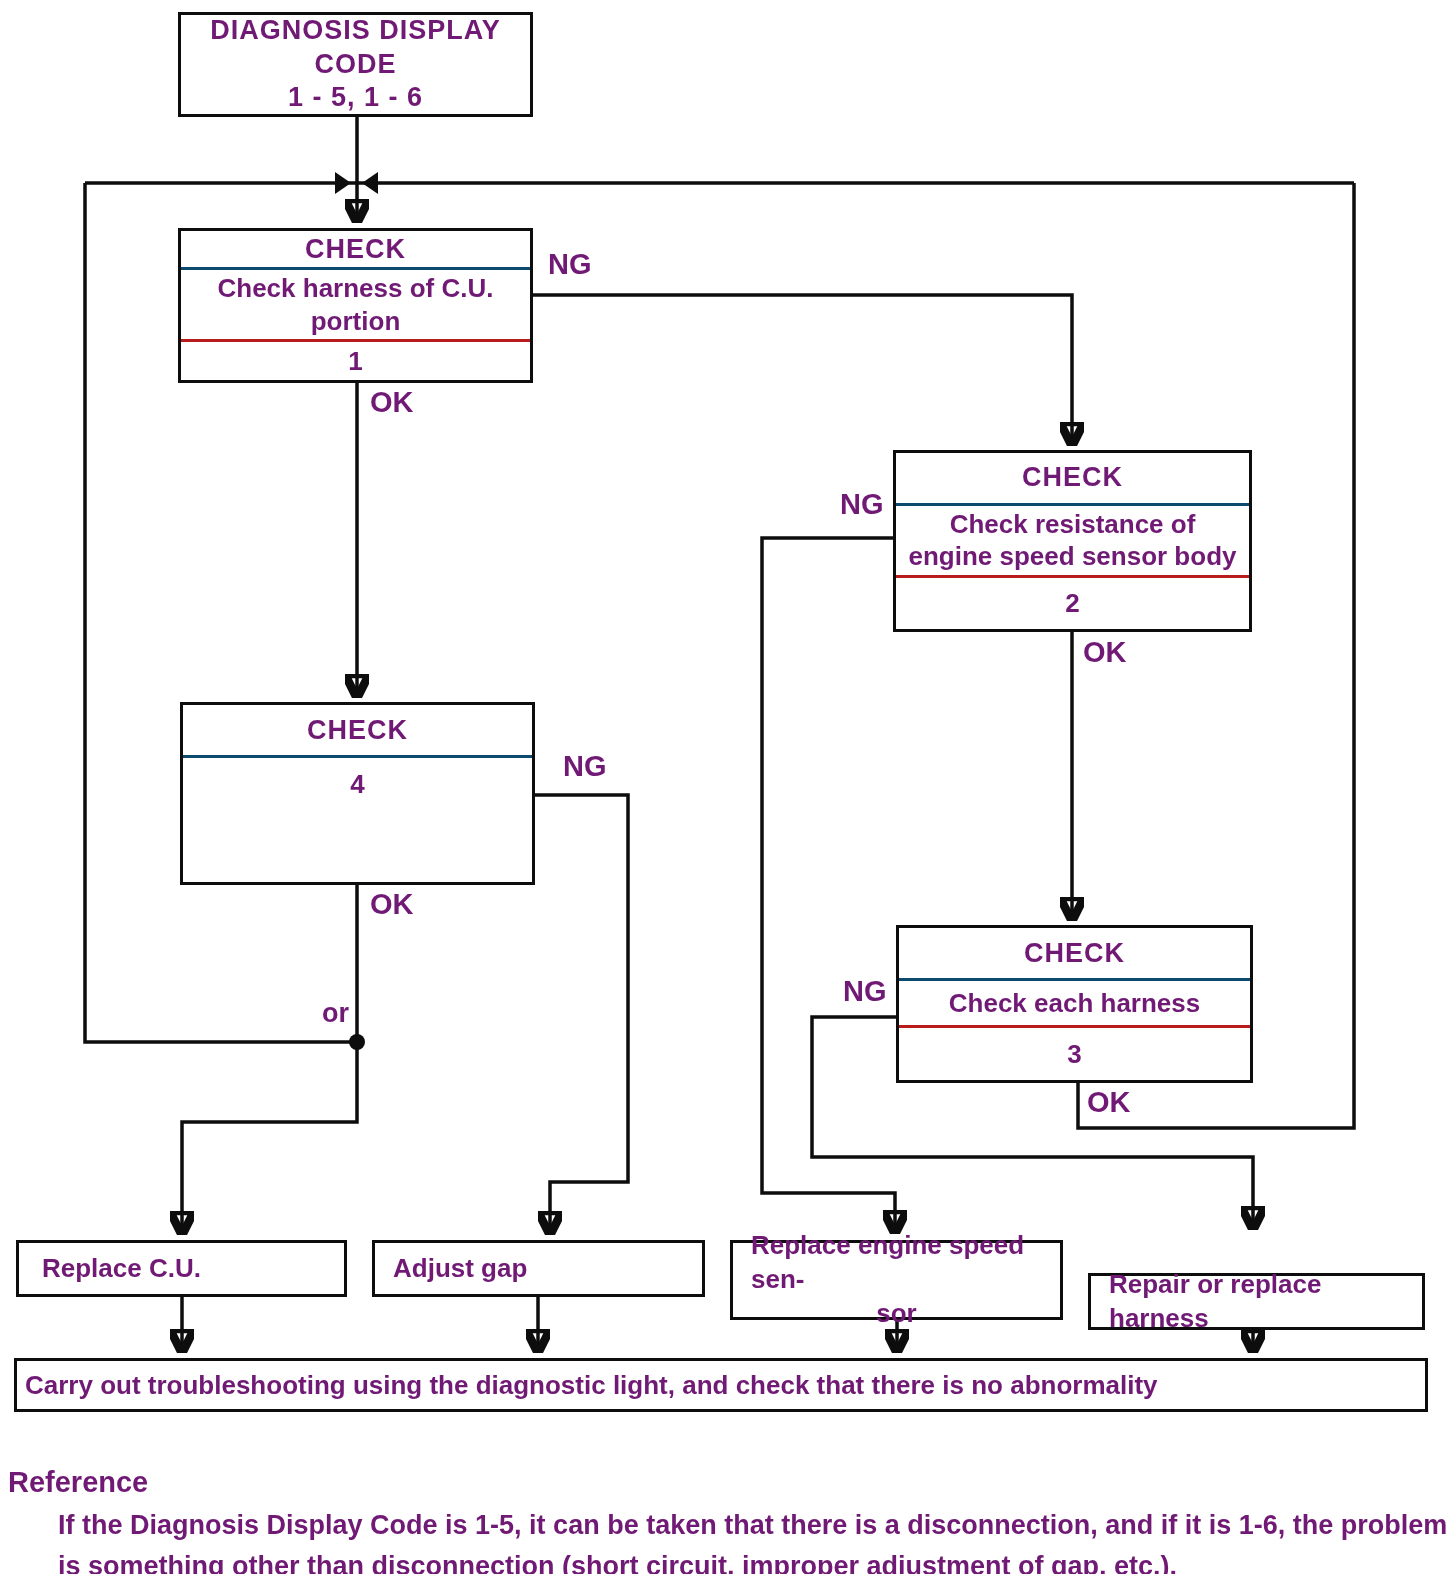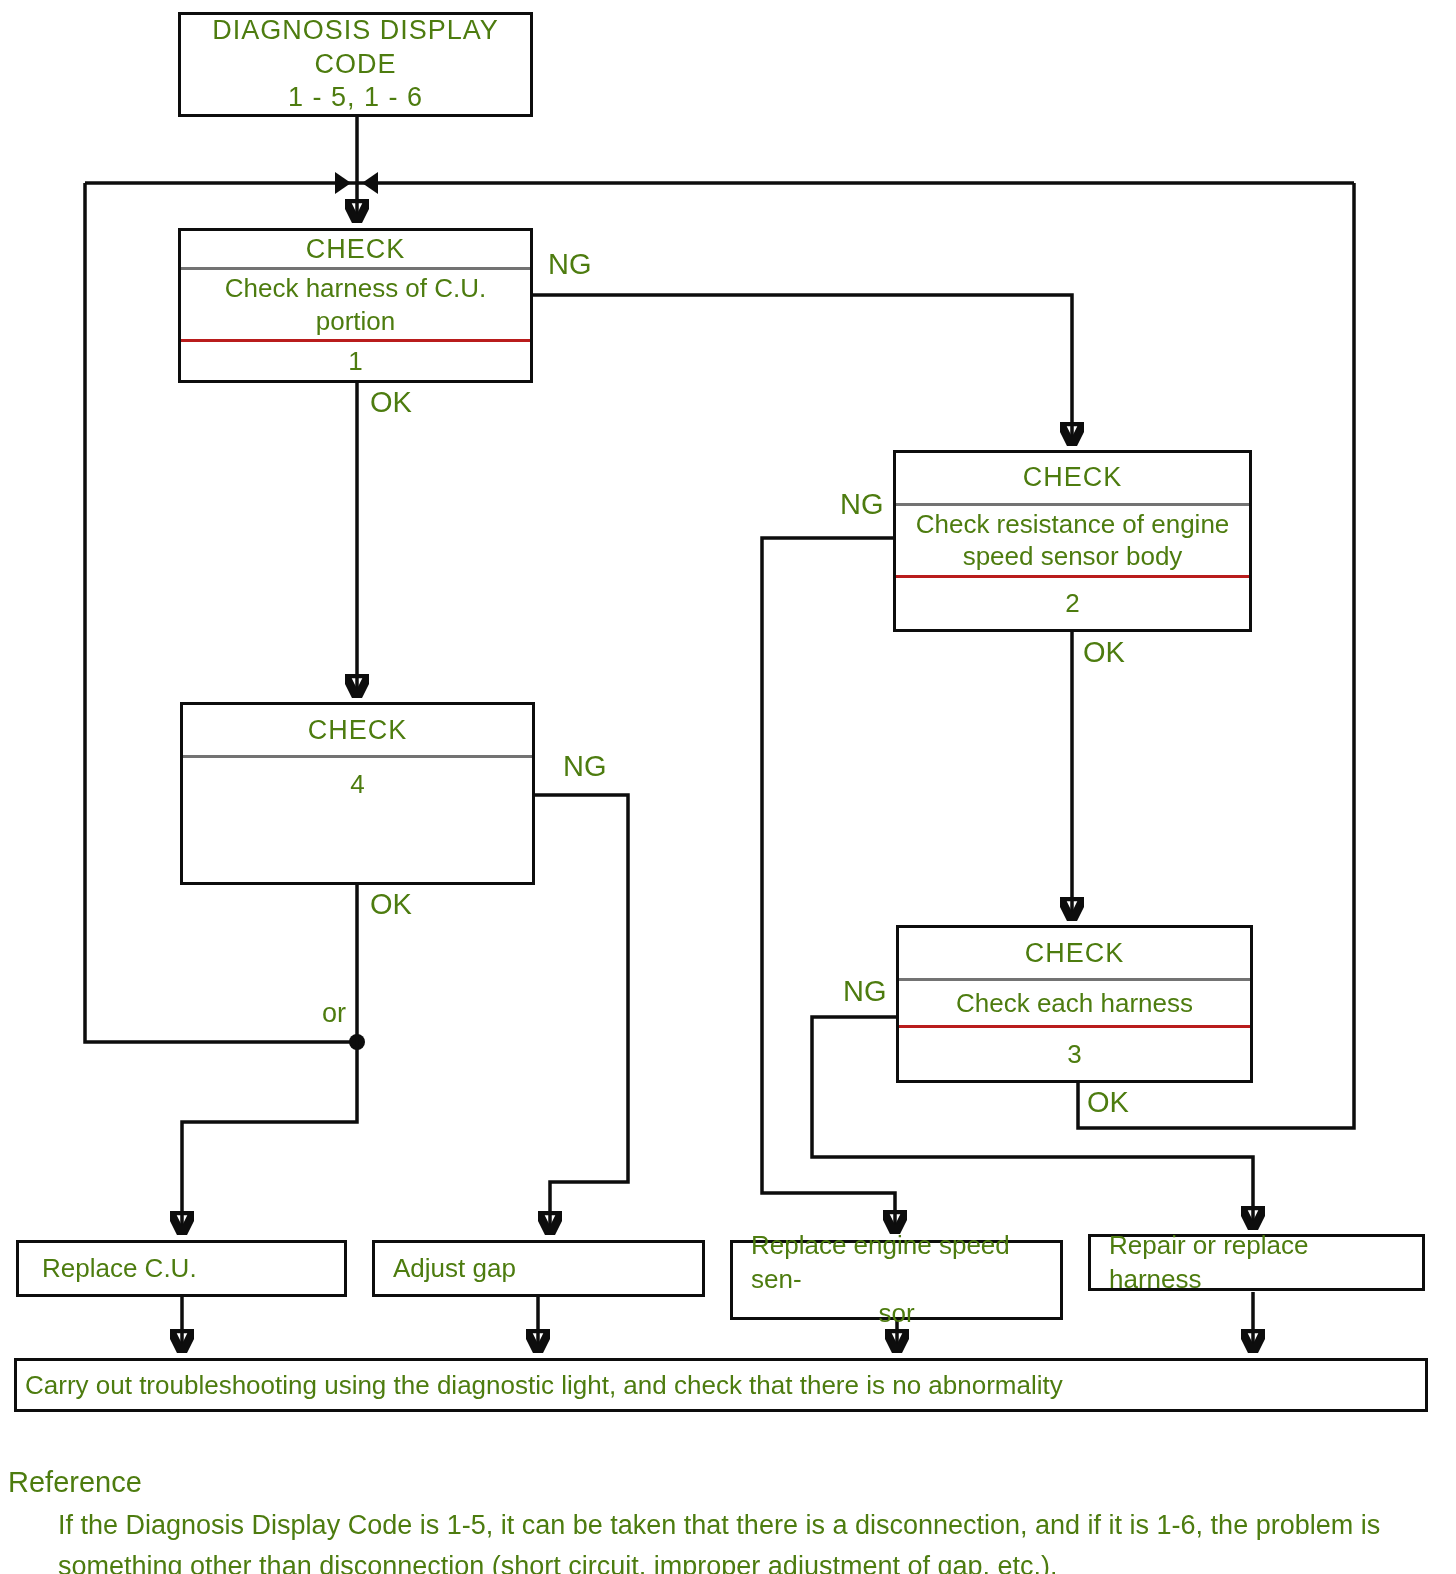--- a/index.html
+++ b/index.html
@@ -2,22 +2,23 @@
 <html><head>
 <meta charset="utf-8">
 <style>
   html, body { margin: 0; padding: 0; background: #ffffff; }
   .canvas {
     position: relative;
     width: 1456px;
     height: 1574px;
     background: #ffffff;
     font-family: "Liberation Sans", "DejaVu Sans", sans-serif;
-    color: #4d7c0f;
+    color: #701a75;
     overflow: hidden;
+    font-weight: bold;
   }
   svg.wires {
     position: absolute;
     left: 0; top: 0;
     width: 1456px; height: 1574px;
   }
   svg.wires path {
     fill: none;
     stroke: #0d0d0d;
     stroke-width: 3.5;
@@ -25,21 +26,21 @@
   }
   .node {
     position: absolute;
     background: #ffffff;
     border: 3px solid #0d0d0d;
     box-sizing: border-box;
   }
   .check-box { display: flex; flex-direction: column; }
   .cb-title {
     height: 50px;
-    border-bottom: 3px solid #737373;
+    border-bottom: 3px solid #0c4a6e;
     display: flex; align-items: center; justify-content: center;
     font-size: 27px; letter-spacing: 1px;
   }
   .cb-body {
     flex: 1;
     border-bottom: 3px solid #b91c1c;
     display: flex; align-items: center; justify-content: center;
     text-align: center;
     font-size: 26px; line-height: 1.25;
     padding: 2px 12px;
@@ -172,21 +173,21 @@
   <div class="node outcome-box" style="left:16px; top:1240px; width:331px; height:57px;padding-left:23px;">
     <span>Replace C.U.</span>
   </div>
   <div class="node outcome-box" style="left:372px; top:1240px; width:333px; height:57px;">
     <span>Adjust gap</span>
   </div>
   <div class="node outcome-box" style="left:730px; top:1240px; width:333px; height:80px;align-items:center;">
     <span>Replace engine speed sen-</span>
     <span>sor</span>
   </div>
-  <div class="node outcome-box" style="left:1088px; top:1234px; width:337px; height:57px;">
+  <div class="node outcome-box" style="left:1088px; top:1273px; width:337px; height:57px;">
     <span>Repair or replace harness</span>
   </div>
 
   <div class="node final-bar" style="left:14px; top:1358px; width:1414px; height:54px;padding-left:8px;">
     <span>Carry out troubleshooting using the diagnostic light, and check that there is no abnormality</span>
   </div>
 
   <div class="ref">
     <div class="ref-heading">Reference</div>
     <div class="ref-body">If the Diagnosis Display Code is 1-5, it can be taken that there is a disconnection, and if it is 1-6, the problem is something other than disconnection (short circuit, improper adjustment of gap, etc.).</div>

